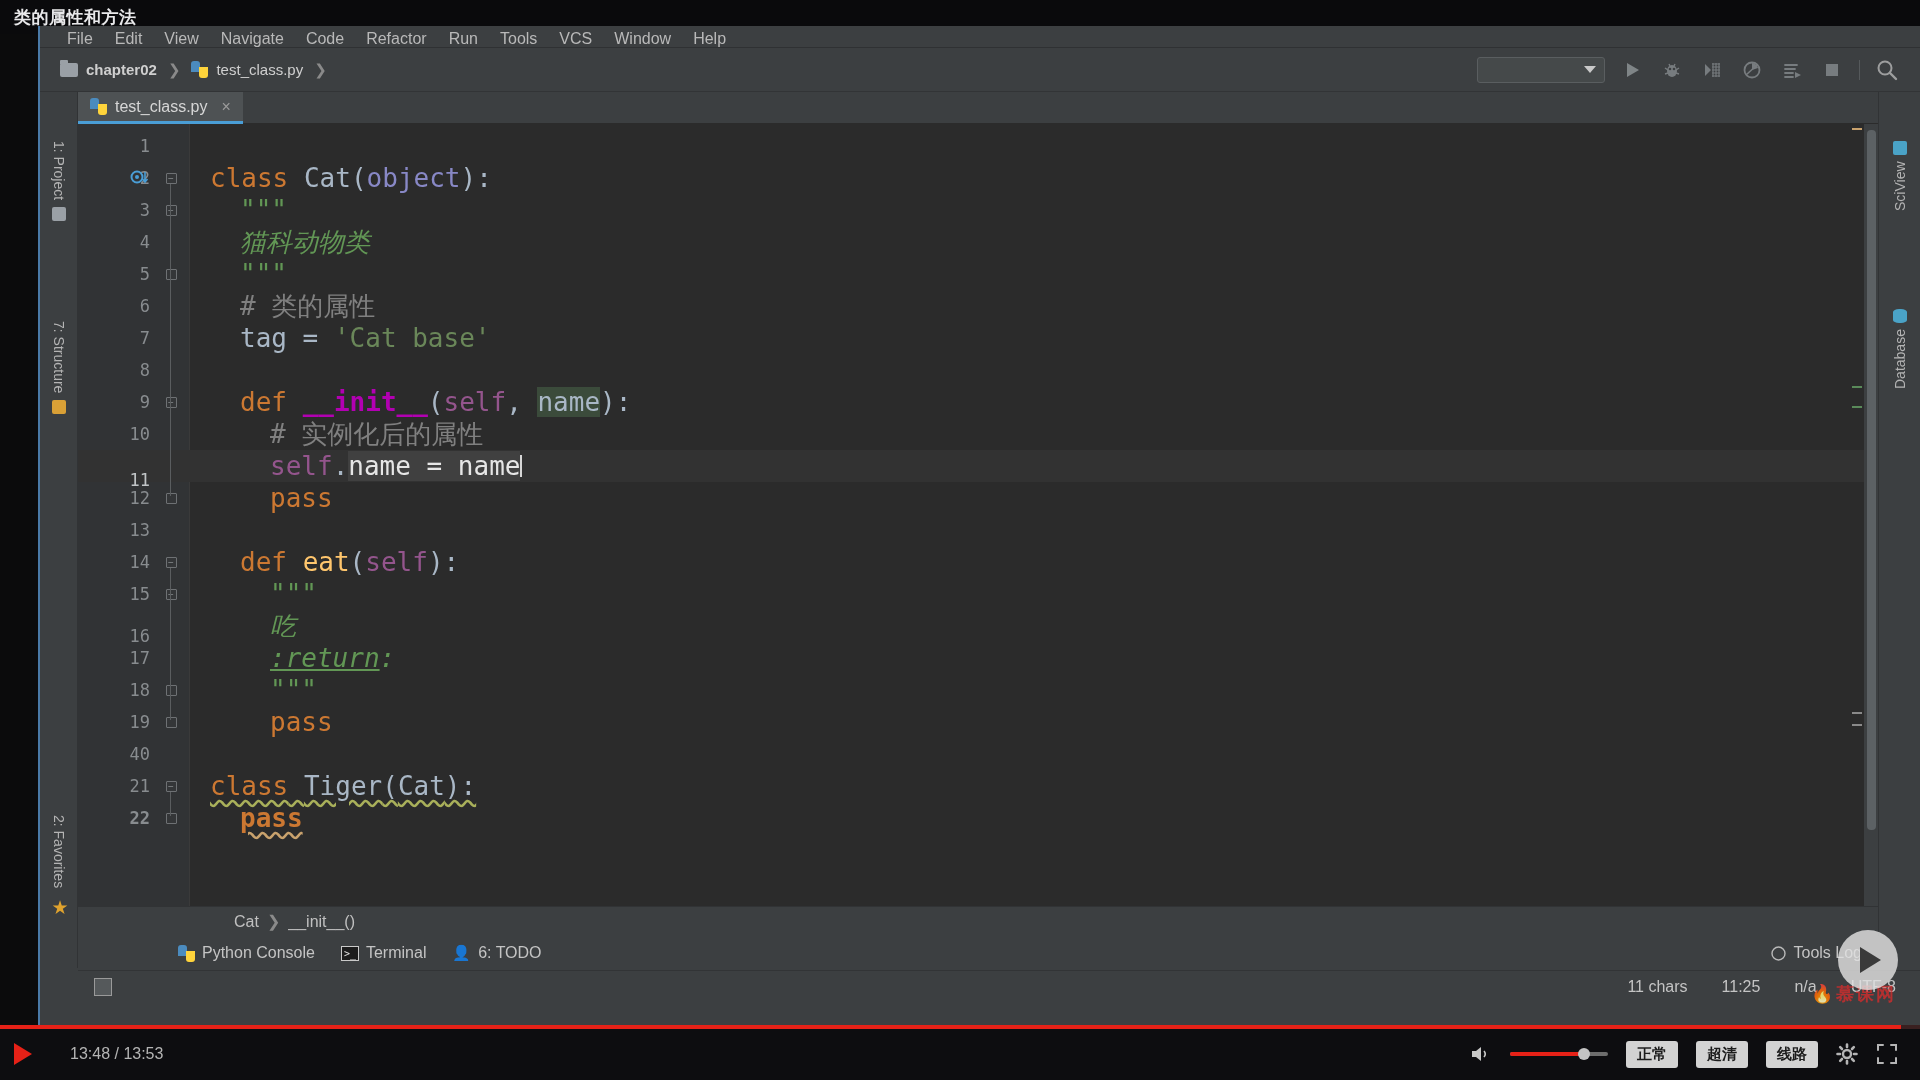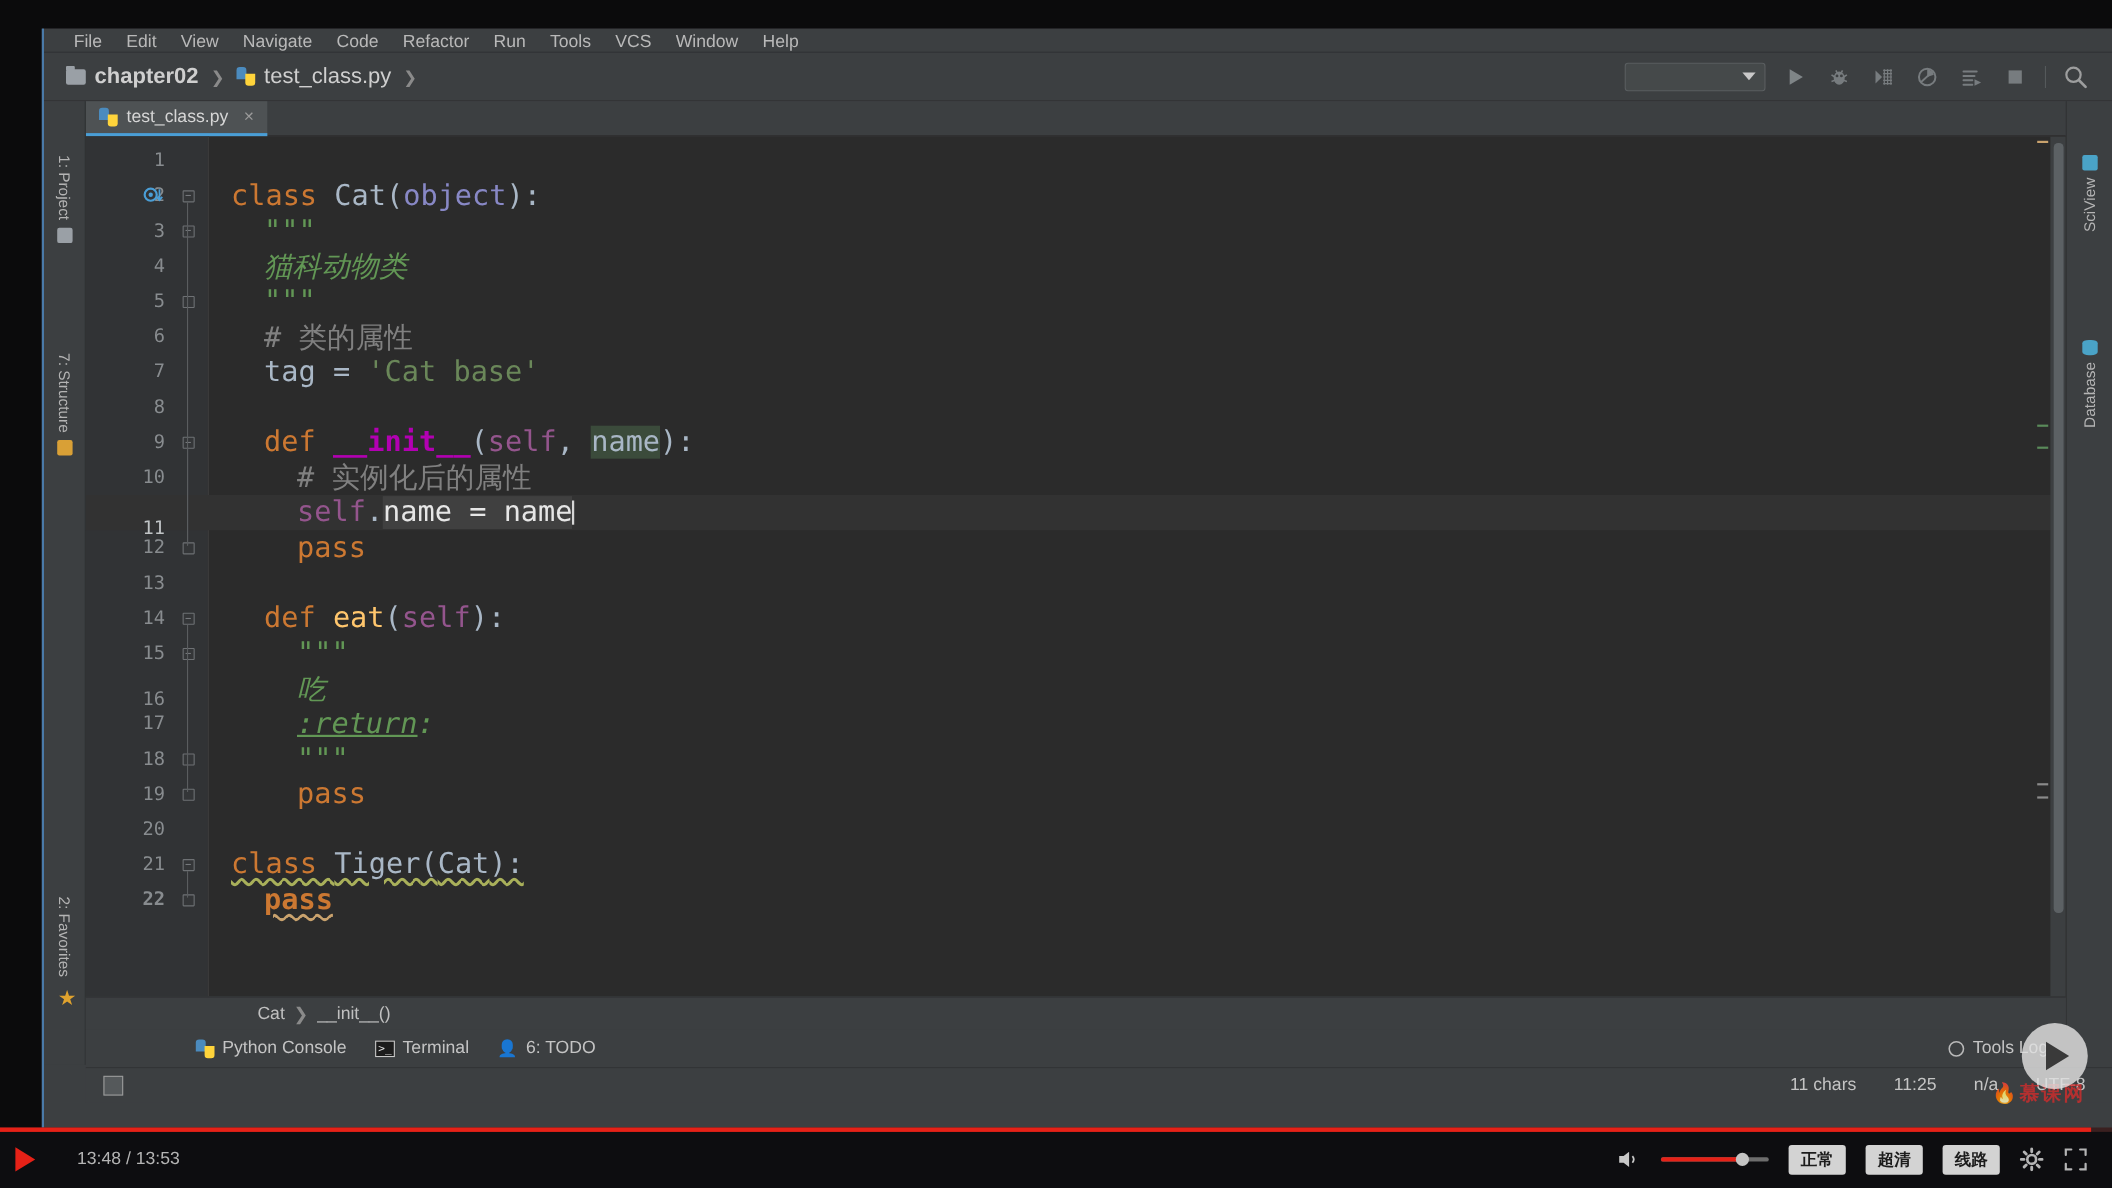--- a/index.html
+++ b/index.html
@@ -41,21 +41,21 @@
     line-height: 17px; white-space: nowrap;
   }
 
   
   .toolbar {
     position: absolute; left: 0; top: 22px; width: 100%; height: 44px;
     background: #3c3f41; display: flex; align-items: center;
     border-bottom: 1px solid #323436;
   }
   .crumbs { display: flex; align-items: center; padding-left: 20px; gap: 6px; }
-  .crumb { display: flex; align-items: center; gap: 8px; font-size: 20px; color: #cfcfcf; font-weight: bold; }
+  .crumb { display: flex; align-items: center; gap: 8px; font-size: 15px; color: #cfcfcf; font-weight: bold; }
   .crumb.file { font-weight: normal; }
   .crumb-sep { color: #8a8a8a; font-size: 15px; padding: 0 5px; }
   .folder-ic {
     width: 18px; height: 14px; background: #9aa0a6; border-radius: 2px; position: relative;
   }
   .folder-ic:before {
     content: ""; position: absolute; left: 0; top: -3px; width: 8px; height: 4px;
     background: #9aa0a6; border-radius: 1px 1px 0 0;
   }
   .py-ic { width: 17px; height: 17px; position: relative; }
@@ -231,20 +231,21 @@
     background: #d3d3d3; color: #1c1c1c; font-size: 15px;
     padding: 4px 11px; border-radius: 3px; font-weight: bold;
   }
   .gear2, .fs2 { opacity: .85; }
 </style>
 </head>
 <body>
 
 <div class="screen">
 
+  <div class="video-title">类的属性和方法</div>
 
   <div class="ide">
 
     <div class="menubar" id="menubar">
         <span class="mi">File</span>
         <span class="mi">Edit</span>
         <span class="mi">View</span>
         <span class="mi">Navigate</span>
         <span class="mi">Code</span>
         <span class="mi">Refactor</span>
@@ -471,21 +472,21 @@
             <span class="code" style="left: 80px;"><span class="doc">"""</span></span>
           </div>
           <div class="ln" style="top: 582px;">
             <span class="num" style="left: -112px;">19</span>
             <span class="fold" style="left: -26px;">
               <span class="bx"></span>
             </span>
             <span class="code" style="left: 80px;"><span class="kw">pass</span></span>
           </div>
           <div class="ln" style="top: 614px;">
-            <span class="num" style="left: -112px;">20</span>
+            <span class="num" style="left: -112px;">40</span>
             <span class="code" style="left: 20px;"></span>
           </div>
           <div class="ln" style="top: 646px;">
             <span class="num" style="left: -112px;">21</span>
             <span class="fold" style="left: -26px;">
               <span class="bx">−</span>
             </span>
             <span class="code" style="left: 20px;"><span class="kw squig">class</span><span class="plain squig"> </span><span class="cls squig">Tiger</span><span class="plain squig">(</span><span class="cls squig">Cat</span><span class="plain squig">):</span></span>
           </div>
           <div class="ln" style="top: 678px; font-weight: bold;">

